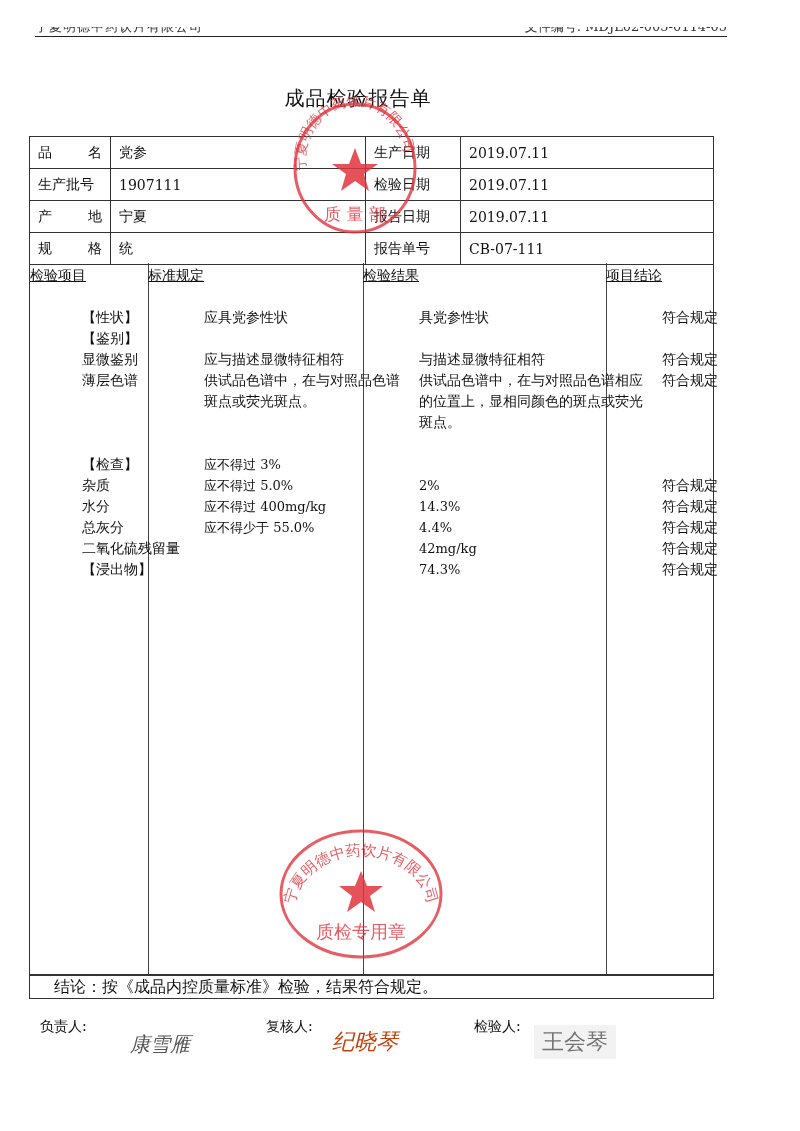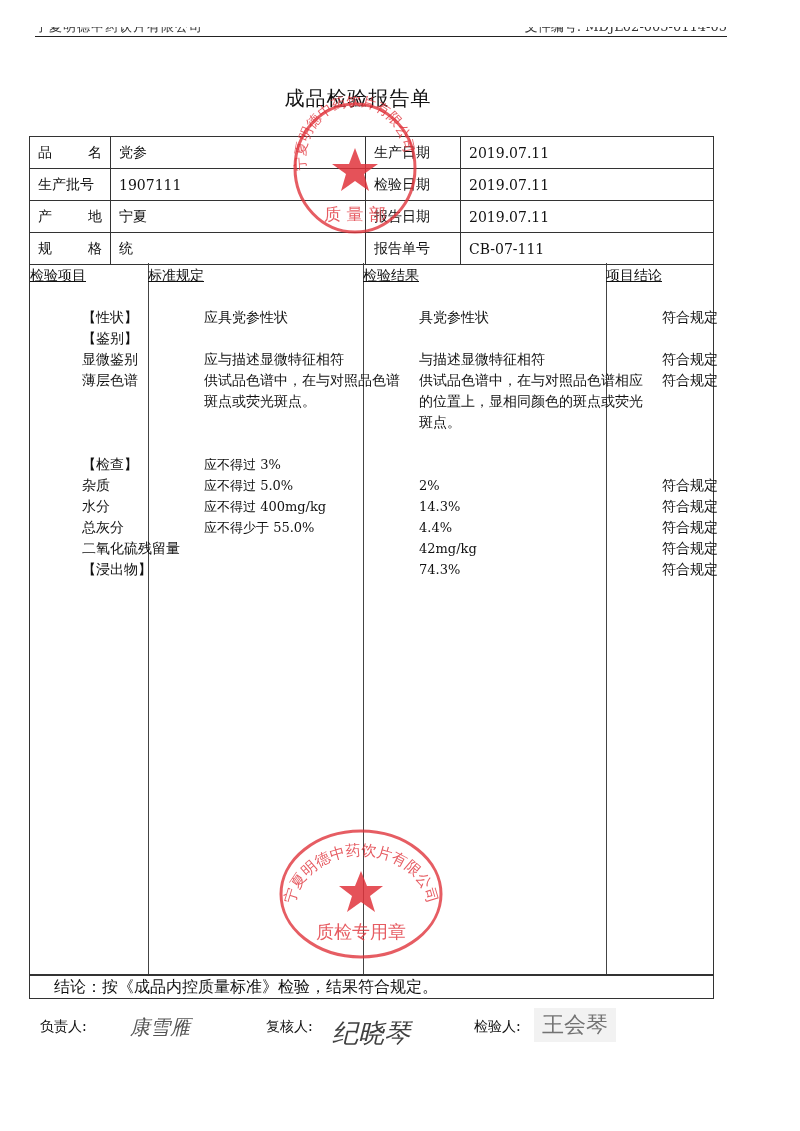--- a/index.html
+++ b/index.html
@@ -25,21 +25,21 @@
     .col-div { position: absolute; top: 0; bottom: 0; border-left: 1px solid #444; }
     .col-head { position: absolute; top: 4px; font-size: 14px; text-decoration: underline; text-align: left; }
     .cell-text { position: absolute; font-size: 14px; line-height: 21px; }
     .row-line { height: 21px; white-space: nowrap; margin-left: 48px; }
     .mono { font-family: "DejaVu Serif", "Liberation Serif", serif; font-size: 13px; }
 
     .conclusion-box { position: absolute; left: 29px; top: 975px; width: 685px; height: 24px; border: 1px solid #333; box-sizing: border-box; font-size: 16px; padding-left: 24px; line-height: 22px; }
 
     .signs { position: absolute; top: 1010px; left: 40px; width: 700px; height: 40px; font-size: 14px; }
     .sign-lbl { position: absolute; top: 8px; }
-    .sig { position: absolute; font-family: Liberation Mono, monospace; color: #555; font-style: italic; }
+    .sig { position: absolute; font-family: Liberation Mono, monospace; color: #555; font-style: italic; margin-top: 17px; }
 
     .stamp { position: absolute; pointer-events: none; }
   </style>
 </head>
 <body>
 
 <div class="page-header">
   <span class="hdr-left">宁夏明德中药饮片有限公司</span>
   <span class="hdr-right">文件编号: MDJL02-005-0114-05</span>
 </div>
@@ -166,21 +166,21 @@
     <div class="row-line">符合规定</div>
   </div>
 </div>
 
 <div class="conclusion-box">结论：按《成品内控质量标准》检验，结果符合规定。</div>
 
 <div class="signs">
   <span class="sign-lbl" style="left:0">负责人:</span>
   <span class="sig" style="left:90px;top:4px;font-size:20px">康雪雁</span>
   <span class="sign-lbl" style="left:226px">复核人:</span>
-  <span class="sig" style="left:292px;top:6px;font-size:26px;color:#404040">纪晓琴</span>
+  <span class="sig" style="left:292px;top:0;font-size:22px;color:#c2410c">纪晓琴</span>
   <span class="sign-lbl" style="left:434px">检验人:</span>
   <span class="sig" style="left:494px;top:-2px;font-size:22px;font-style:normal;background:#f2f2f2;padding:2px 8px;color:#737373">王会琴</span>
 </div>
 
 <svg class="stamp" style="left:290px;top:96px" width="130" height="140" viewBox="0 0 130 140">
   <defs>
     <path id="arcTop" d="M 18 82 A 50 54 0 1 1 112 82"></path>
   </defs>
   <ellipse cx="65" cy="72" rx="60" ry="64" fill="none" stroke="#e0343c" stroke-width="3" opacity="0.8"></ellipse>
   <text font-size="14" fill="#e0343c" opacity="0.8" font-family="DejaVu Sans, sans-serif">

